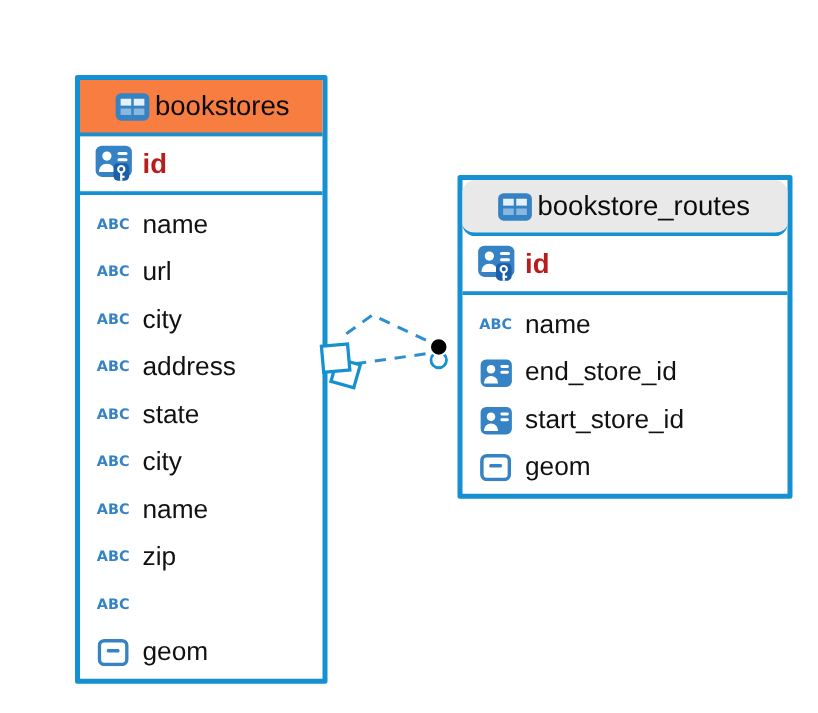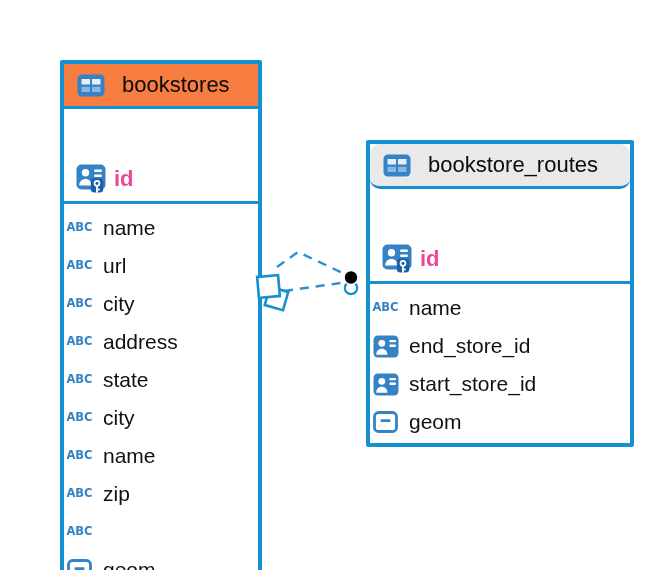--- a/index.html
+++ b/index.html
@@ -58,44 +58,44 @@
     border: 4px solid var(--blue);
     border-radius: 2px;
     z-index: 2;
   }
   #table-0 { left: 60px;  top: 60px;  width: 202px; }
   #table-1 { left: 366px; top: 140px; width: 268px; }
   .t-header {
     height: 42px;
     display: flex;
     align-items: center;
-    padding-left: 11px;
-    gap: 16px;
+    padding-left: 26px;
+    gap: 3px;
     border-bottom: 3px solid var(--blue);
     font-size: 22px;
     color: #0b0b0b;
     white-space: nowrap;
   }
   .t-pk {
     height: 44px;
     display: flex;
     align-items: center;
     padding-left: 11px;
     gap: 8px;
     border-bottom: 3px solid var(--blue);
     font-size: 22px;
     font-weight: bold;
-    color: #ec4899;
-    margin-top: 48px;
+    color: #b91c1c;
   }
   .t-body { padding: 5px 0 2px 0; }
   .row {
     height: 38px;
     display: flex;
     align-items: center;
+    padding-left: 11px;
     gap: 8px;
     font-size: 21px;
     color: #111111;
     white-space: nowrap;
   }
   .cicon {
     flex: 0 0 31px;
     width: 31px;
     display: flex;
     align-items: center;

